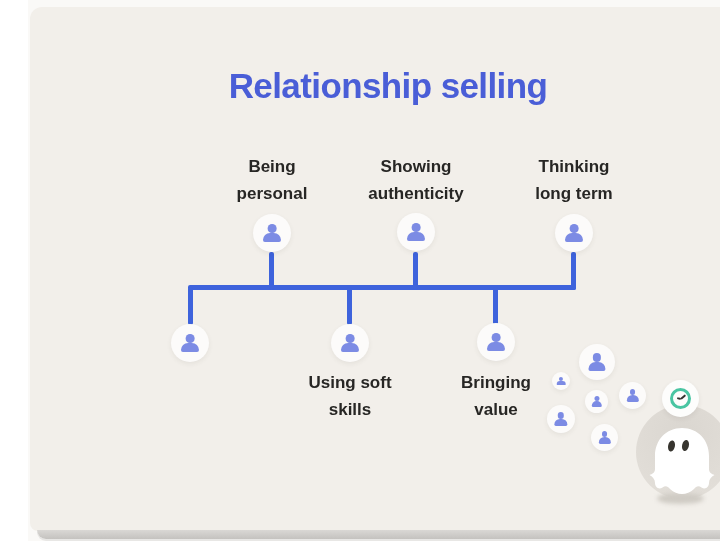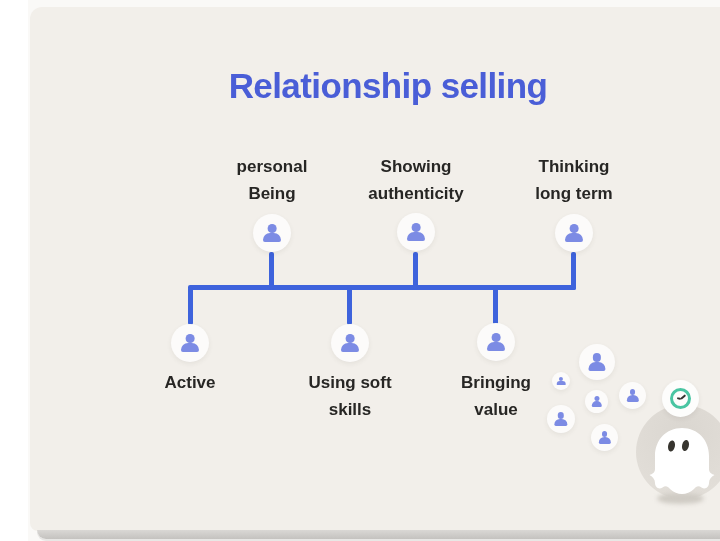--- a/index.html
+++ b/index.html
@@ -157,22 +157,22 @@
 
     <div class="line h-line" style="left:160px; top:285px; width:388px;"></div>
     <div class="line v-line" style="left:241px; top:252px; height:38px;"></div>
     <div class="line v-line" style="left:385px; top:252px; height:38px;"></div>
     <div class="line v-line" style="left:543px; top:252px; height:38px;"></div>
     <div class="line v-line" style="left:160px; top:287px; height:38px;"></div>
     <div class="line v-line" style="left:319px; top:287px; height:38px;"></div>
     <div class="line v-line" style="left:465px; top:287px; height:38px;"></div>
 
     <div class="node-label" style="left:164px; top:153px;">
+      <span class="ll">Being</span>
       <span class="ll">personal</span>
-      <span class="ll">Being</span>
     </div>
     <div class="node-label" style="left:466px; top:153px;">
       <span class="ll">Thinking</span>
       <span class="ll">long term</span>
     </div>
     <div class="node-label" style="left:308px; top:153px;">
       <span class="ll">Showing</span>
       <span class="ll">authenticity</span>
     </div>
 
@@ -190,21 +190,20 @@
       <span class="person" style="font-size:19px;"></span>
     </div>
     <div class="icon-circle d38" style="left:303px; top:324px;">
       <span class="person" style="font-size:19px;"></span>
     </div>
     <div class="icon-circle d38" style="left:449px; top:323px;">
       <span class="person" style="font-size:19px;"></span>
     </div>
 
     <div class="node-label" style="left:82px; top:369px;">
-      <span class="ll">Active</span>
     </div>
     <div class="node-label" style="left:388px; top:369px;">
       <span class="ll">Bringing</span>
       <span class="ll">value</span>
     </div>
     <div class="node-label" style="left:242px; top:369px;">
       <span class="ll">Using soft</span>
       <span class="ll">skills</span>
     </div>
 

